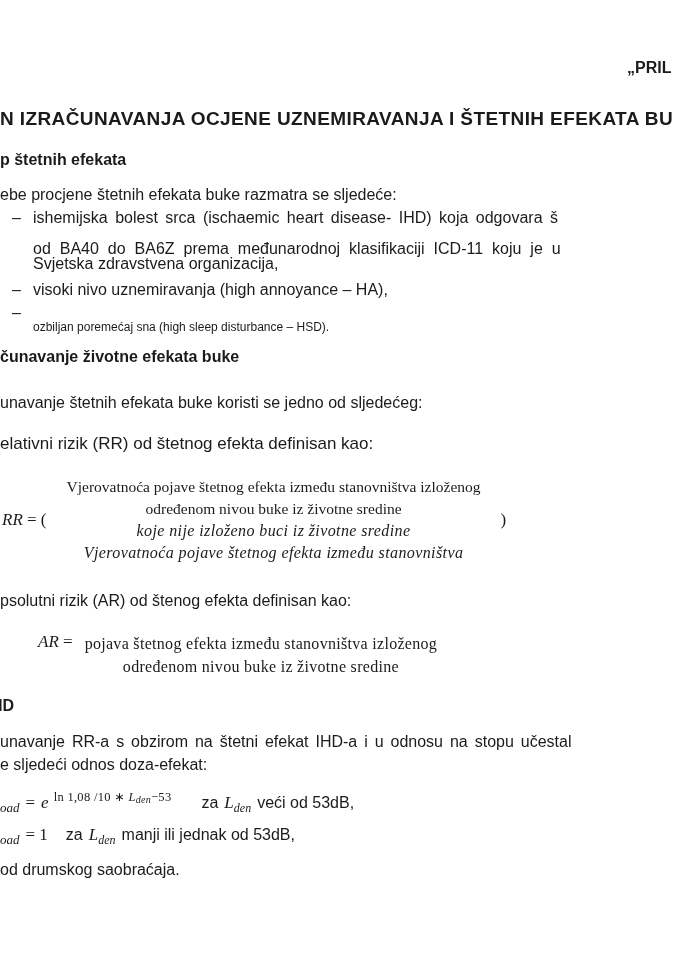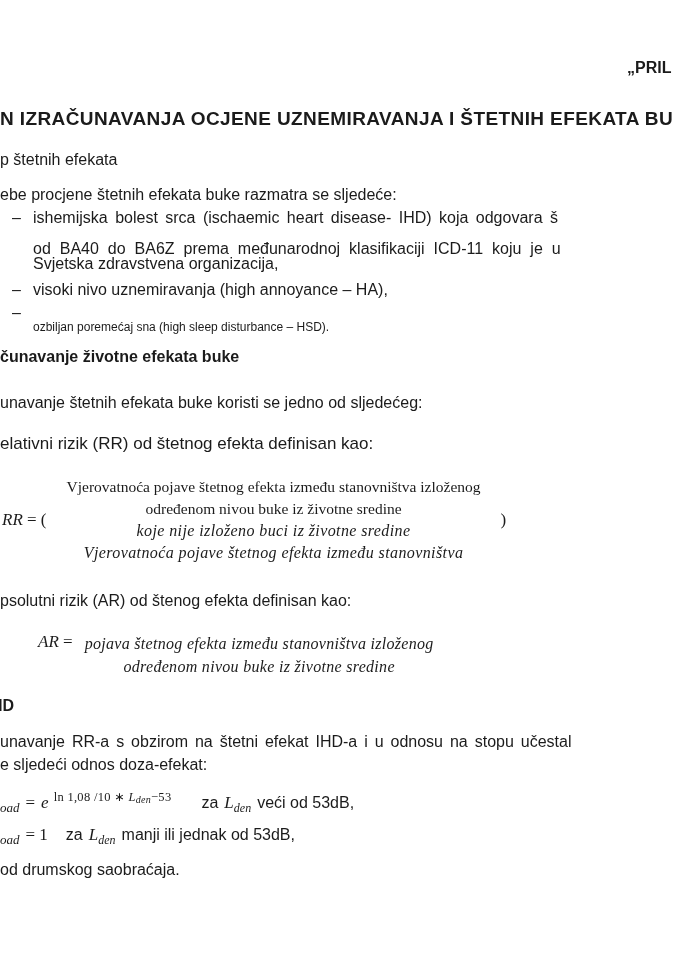--- a/index.html
+++ b/index.html
@@ -11,21 +11,21 @@
     font-family: "Liberation Sans", sans-serif;
     color: #1b1b1b;
   }
   .abs { position: absolute; white-space: nowrap; }
   .sans { font-family: "Liberation Sans", sans-serif; font-size: 16px; }
   .it { font-style: italic; }
 
   .corner-label { top: 59px; left: 627px; font-size: 16px; font-weight: bold; }
   .main-title { top: 108px; left: 0; font-size: 19px; font-weight: bold; letter-spacing: 0.4px; }
 
-  .s1-heading { top: 151px; left: 0; font-size: 16px; font-weight: normal; }
+  .s1-heading { top: 151px; left: 0; font-size: 16px; font-weight: bold; }
   .s1-intro   { top: 186px; left: 0; font-size: 16px; }
 
   .bullet-dash { font-size: 16px; }
   .b1-dash { top: 209px; left: 12px; }
   .b1-l1 { top: 209px; left: 33px; font-size: 16px; word-spacing: 3px; }
   .b1-l2 { top: 240px; left: 33px; font-size: 16px; word-spacing: 4.5px; text-align: right; }
   .b1-l3 { top: 255px; left: 33px; font-size: 16px; }
   .b2-dash { top: 281px; left: 12px; }
   .b2-l1 { top: 281px; left: 33px; font-size: 16px; }
   .b3-dash { top: 304px; left: 12px; }
@@ -52,21 +52,21 @@
     font-size: 16px; line-height: 22px; font-style: italic;
     letter-spacing: 0.4px; padding-top: 2px; white-space: nowrap;
   }
 
   .ar-intro { top: 592px; left: 0; font-size: 16px; }
   .ar-formula {
     top: 632px; left: 38px;
     display: flex; align-items: flex-start; gap: 12px;
     font-family: "Liberation Serif", serif; font-size: 17px;
   }
-  .ar-lines { text-align: center; line-height: 23px; font-size: 16px; font-style: italic; letter-spacing: 0.3px; white-space: nowrap; }
+  .ar-lines { text-align: center; line-height: 23px; font-size: 16px; letter-spacing: 0.3px; white-space: nowrap; }
 
   .s3-heading { top: 697px; left: -9px; font-size: 16px; font-weight: bold; }
   .s3-para1 { top: 733px; left: 0; font-size: 16px; word-spacing: 2.5px; }
   .s3-para2 { top: 756px; left: 0; font-size: 16px; }
 
   .math-line { font-family: "Liberation Serif", serif; font-size: 17px; }
   .f-sub { font-size: 13px; vertical-align: -4px; font-style: italic; }
   .f-eq { margin: 0 6px; }
   .f-sup { font-size: 12.5px; vertical-align: 7px; margin-left: 5px; letter-spacing: 0.3px; }
   .f-sup sub, .v-sub { font-size: 10px; vertical-align: -2px; font-style: italic; }

